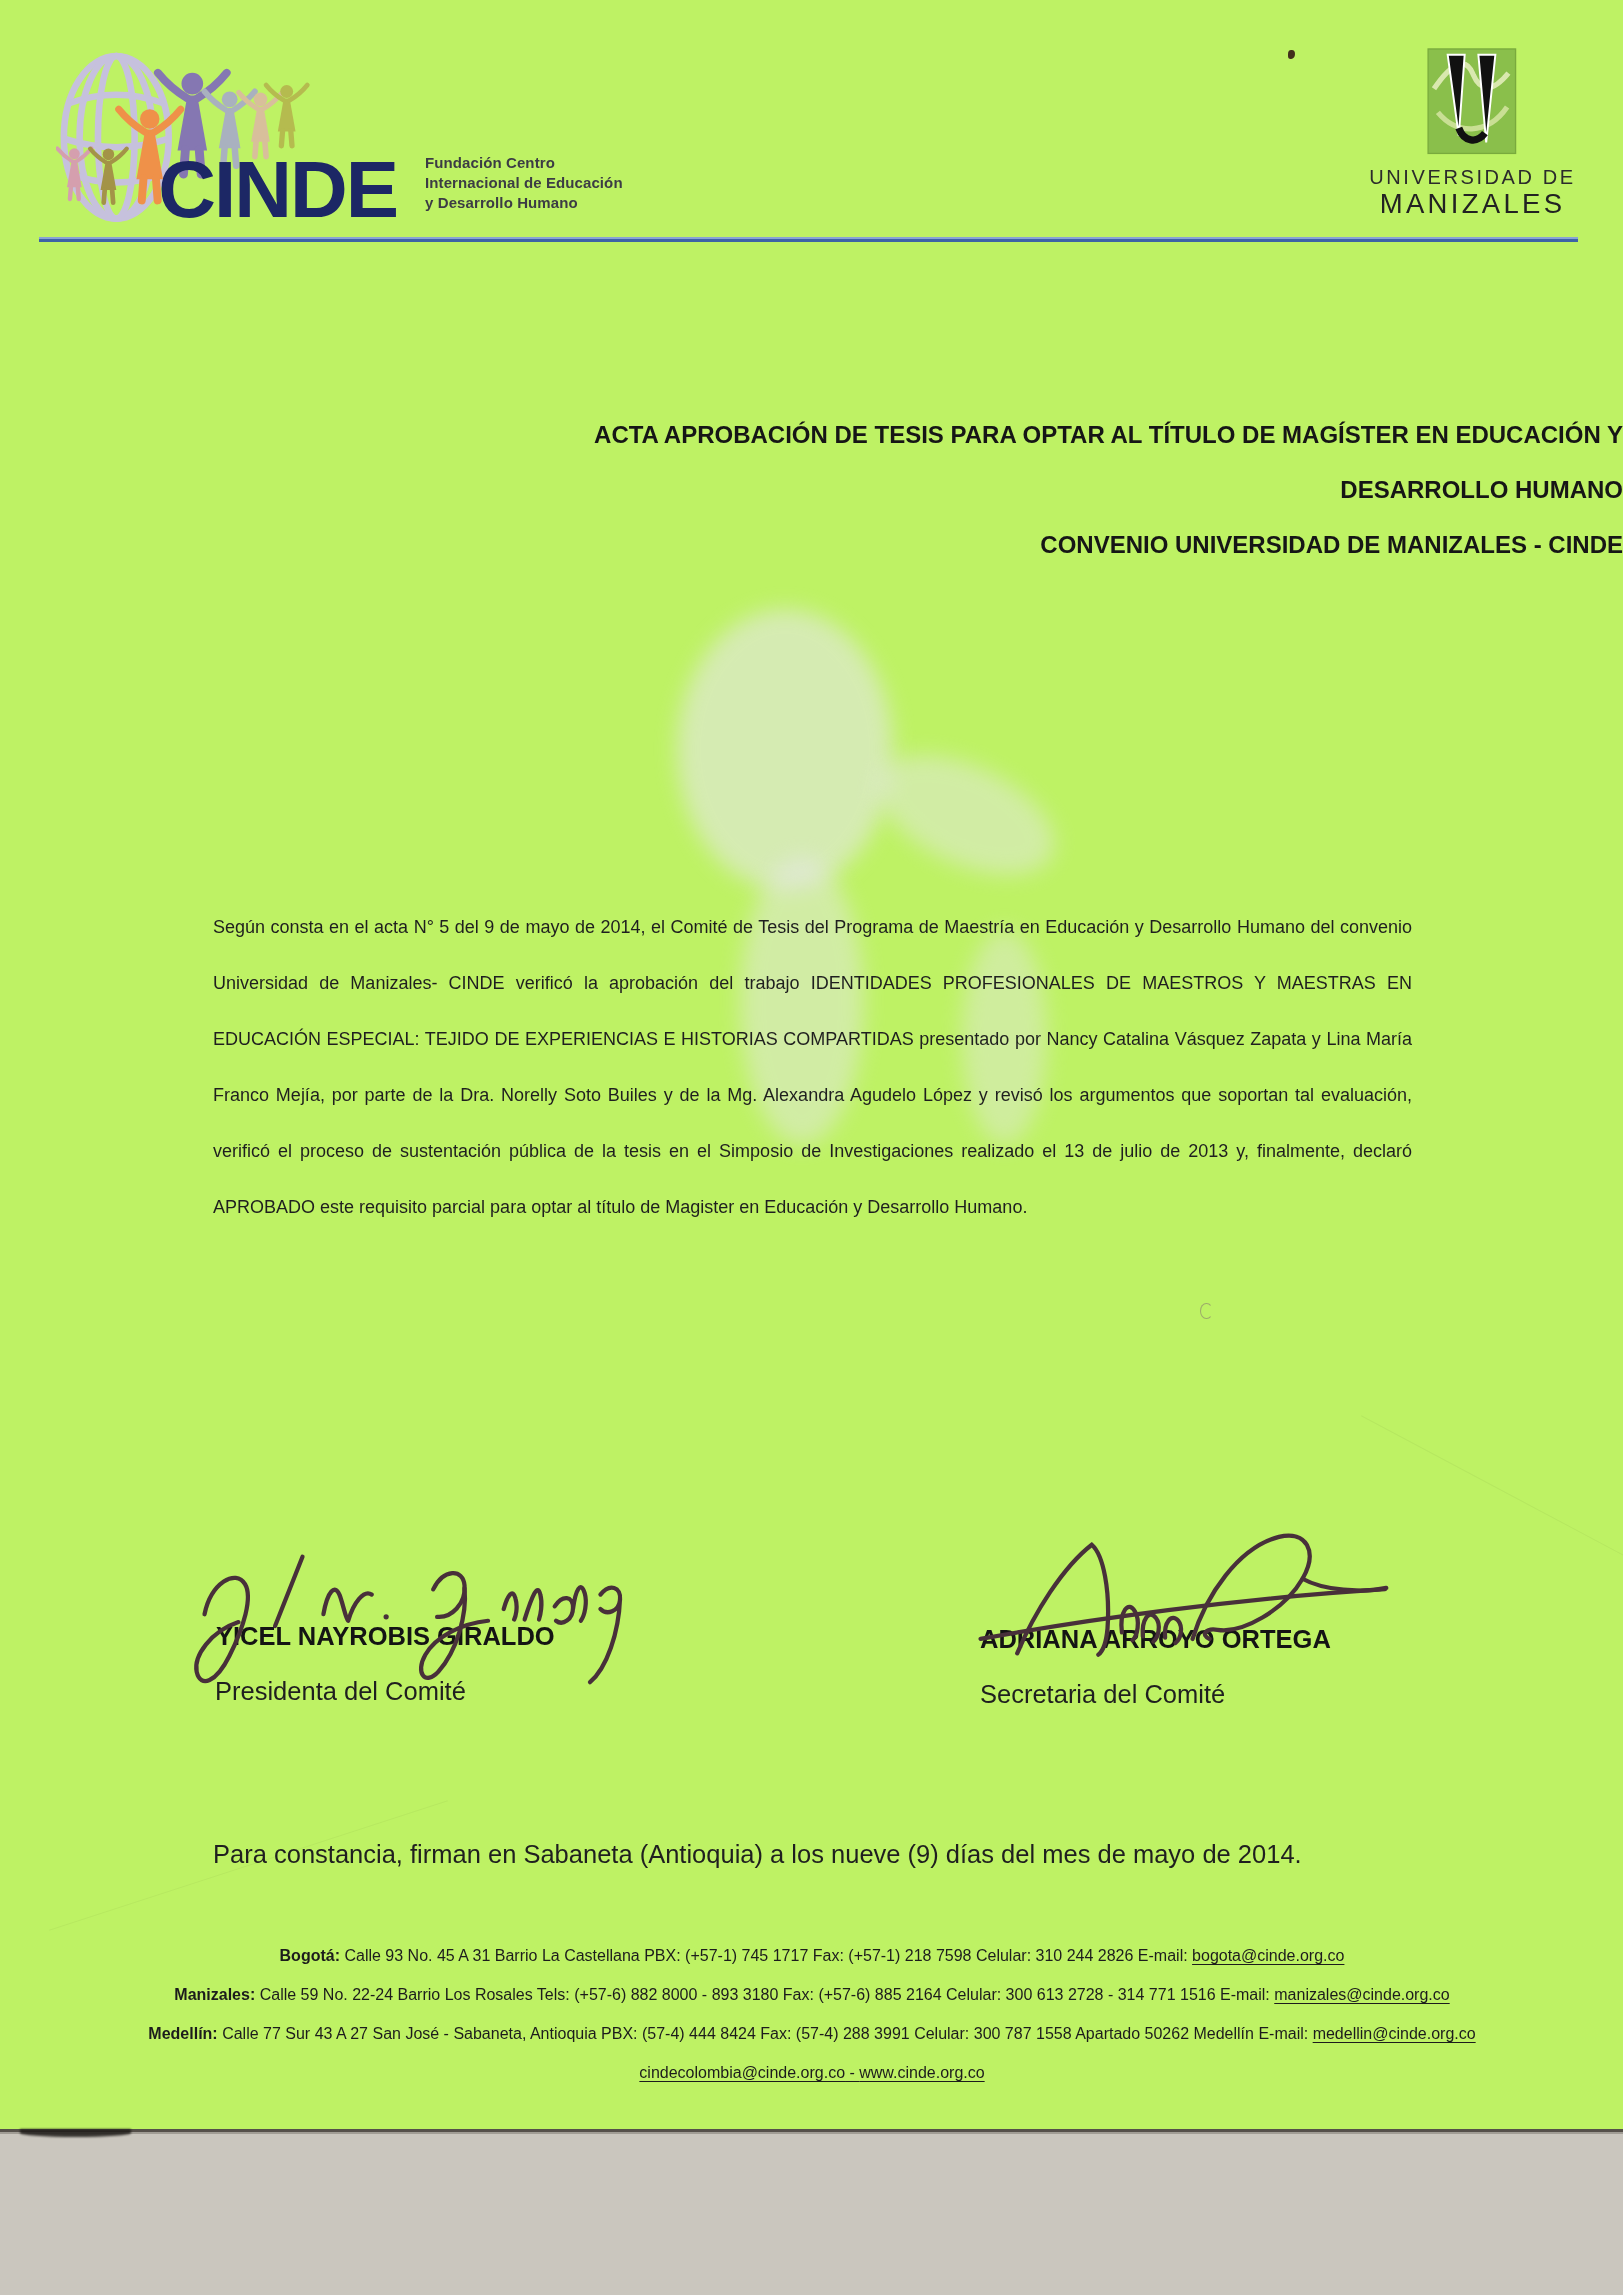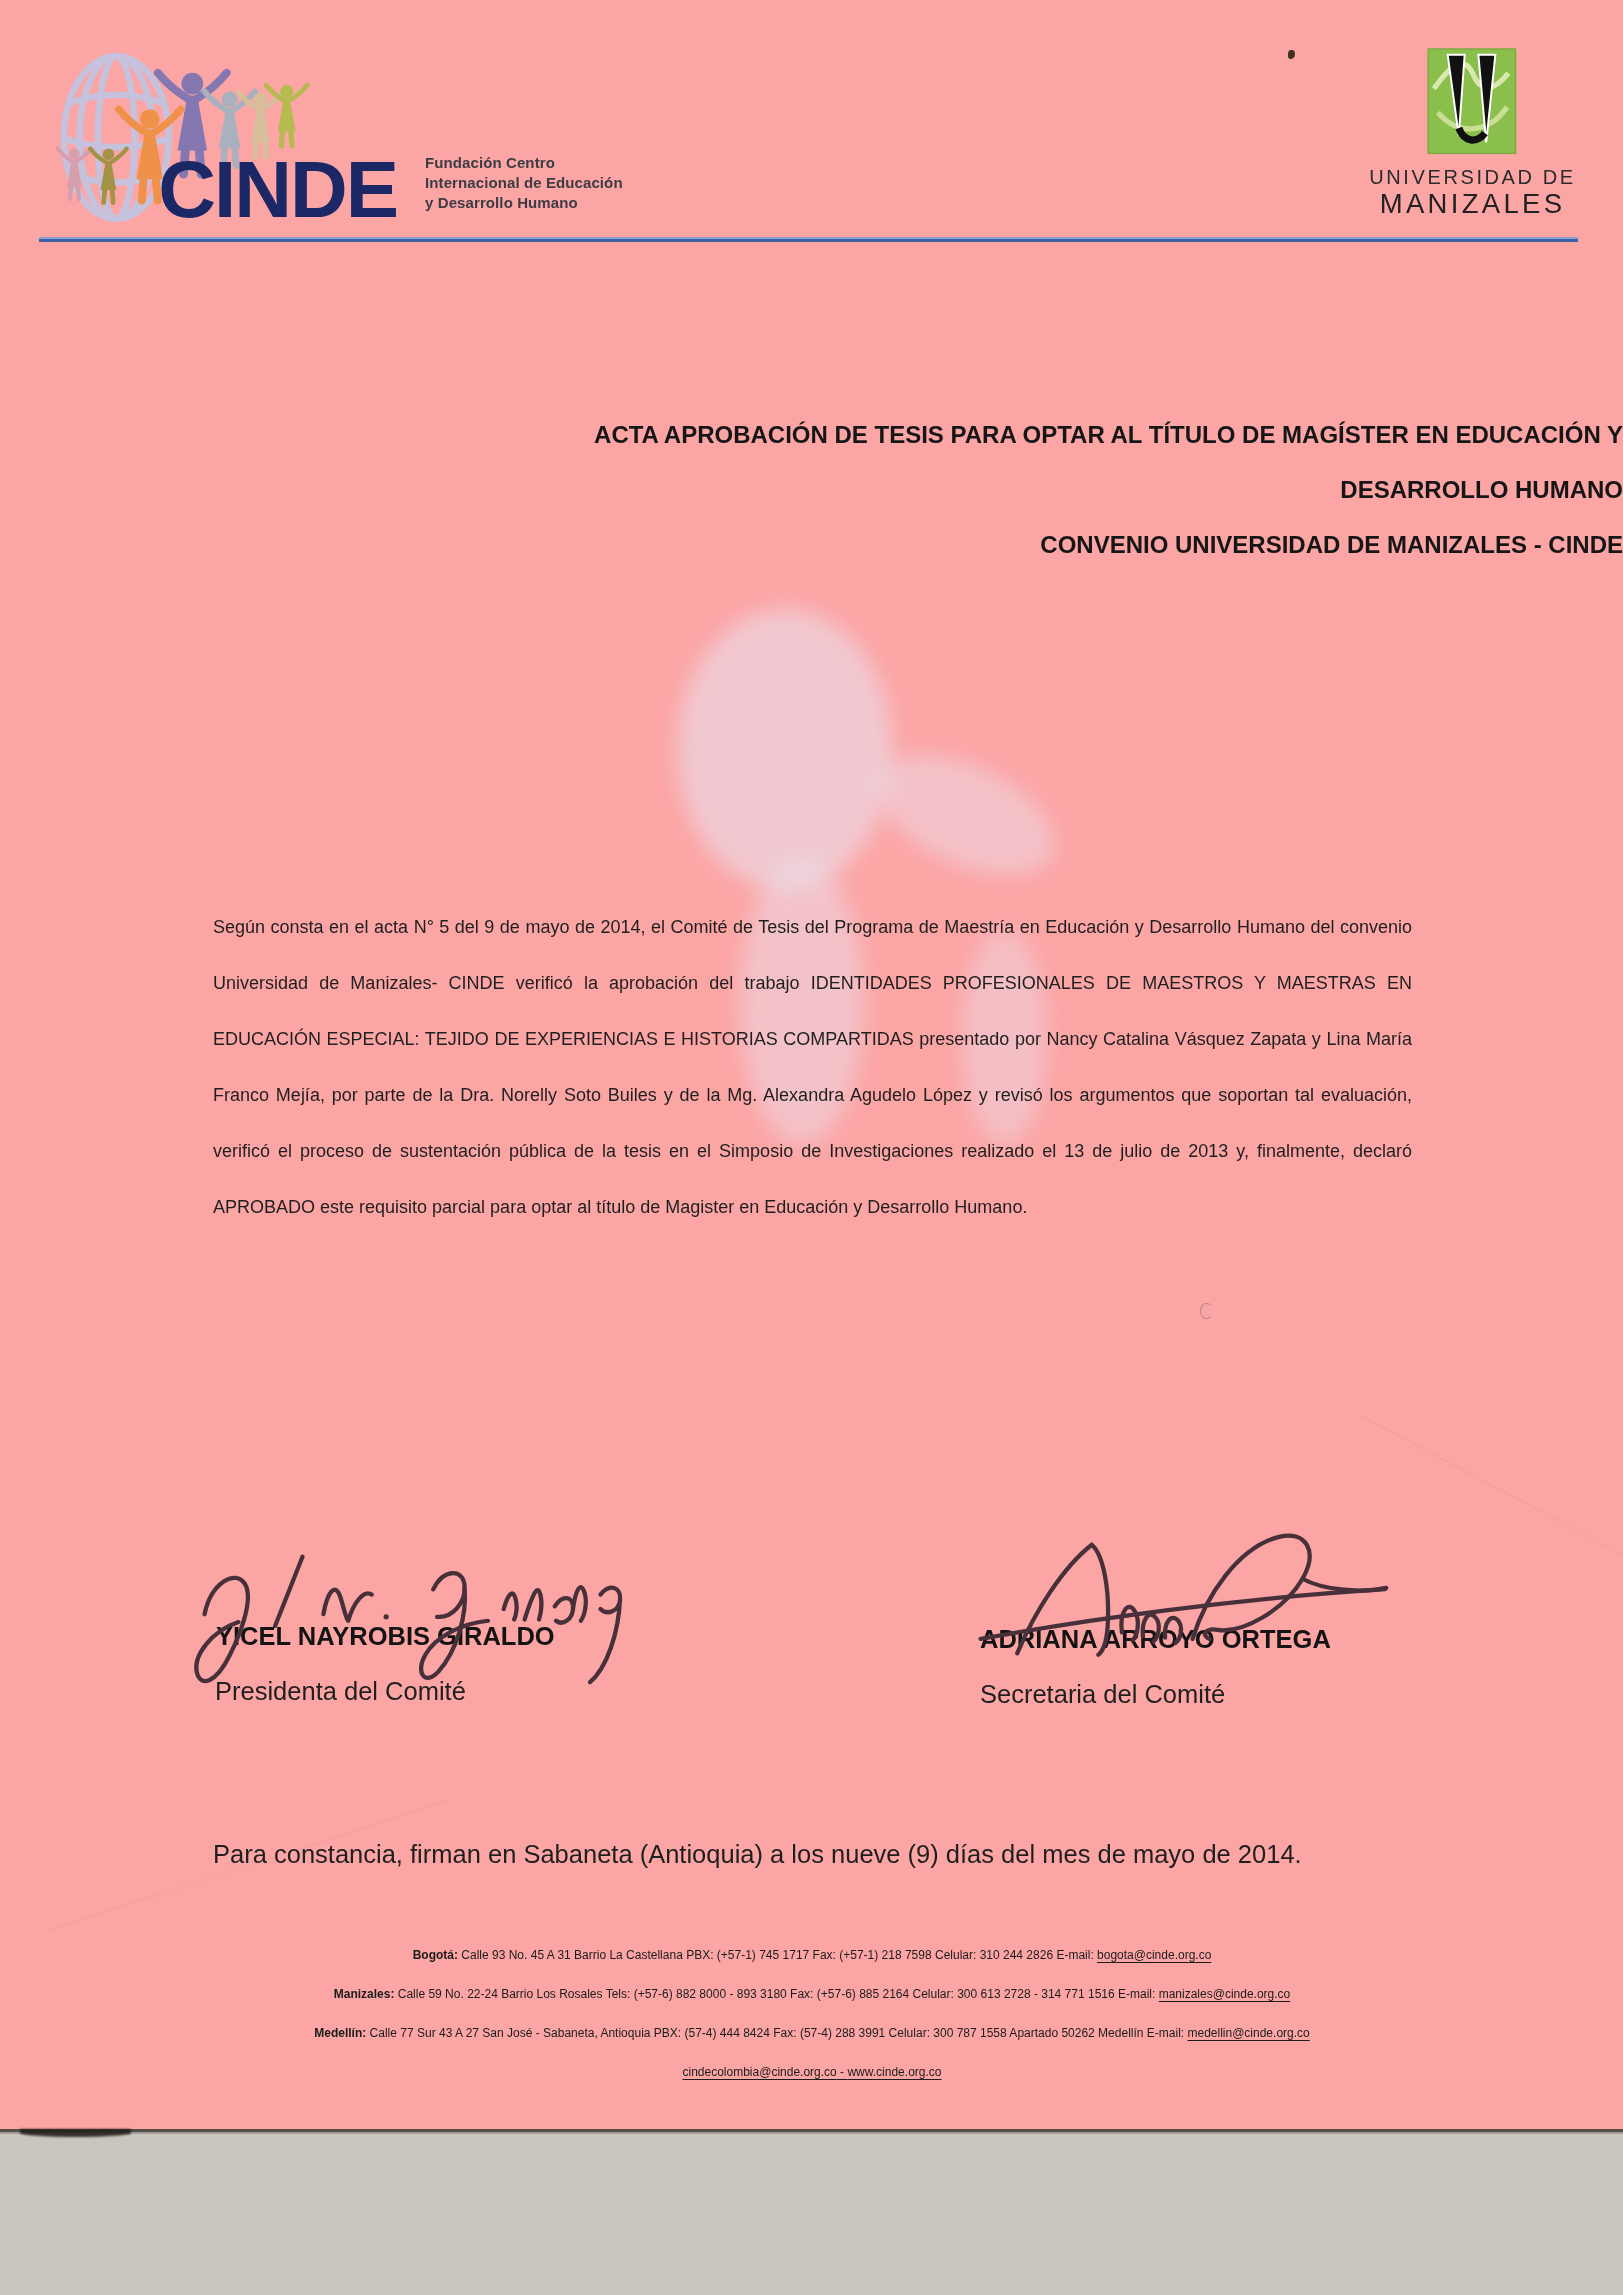--- a/index.html
+++ b/index.html
@@ -1,16 +1,16 @@
 <!DOCTYPE html>
 <html style="font-size:10.5px"><head>
 <meta charset="utf-8">
 <style>
   html,body{margin:0;padding:0;background:#888;}
-  .page{position:relative;width:1623px;height:2295px;background:#fca5a5;overflow:hidden;
+  .page{position:relative;width:1623px;height:2295px;background:#bef264;overflow:hidden;
         font-family:"Liberation Sans",sans-serif;color:#202020;}
   
   .cinde-logo{position:absolute;left:56px;top:39px;width:367px;height:198px;}
   .cinde-tagline{position:absolute;left:425px;top:153px;font-weight:bold;font-size:15px;
         line-height:20px;color:#3c3c44;letter-spacing:0.1px;}
   .um-logo{position:absolute;left:1348px;top:47px;width:249px;height:177px;text-align:center;}
   .um-logo svg{display:block;margin:0 auto;}
   .um-name1{font-size:20px;letter-spacing:2.6px;color:#2b2b2b;margin-top:7.9px;font-weight:500;}
   .um-name2{font-size:27.5px;letter-spacing:3.3px;color:#222;font-weight:500;margin-top:-1.3px;}
   .rule{position:absolute;left:39px;top:237px;width:1539px;height:5.2px;
@@ -26,21 +26,21 @@
         text-align:justify;color:#1f1f1f;}
   .closing{position:absolute;left:213px;top:1339px;width:1244px;font-size:25.5px;color:#1f1f1f;}
   
   .wm{position:absolute;background:#e9e6f3;border-radius:50%;filter:blur(10.5px);z-index:0;}
   .text-layer{position:relative;z-index:2;}
   
   .sig{position:absolute;z-index:3;}
   .sig-name{position:absolute;font-size:25.5px;font-weight:bold;color:#141414;z-index:2;white-space:nowrap;}
   .sig-role{position:absolute;font-size:25.5px;color:#1f1f1f;z-index:2;white-space:nowrap;}
   
-  .footer{position:absolute;left:46px;top:1936px;width:1532px;text-align:center;font-size:12px;
+  .footer{position:absolute;left:46px;top:1936px;width:1532px;text-align:center;font-size:16px;
         line-height:39px;color:#1c1c1c;}
   .footer b{font-weight:bold;}
   .footer .em{text-decoration:underline;text-underline-offset:2.6px;}
   
   .crease1{position:absolute;left:1342px;top:1492px;width:327px;height:1.3px;background:rgba(0,0,0,.045);
         transform:rotate(28deg);}
   .crease2{position:absolute;left:39px;top:1865px;width:419px;height:1.3px;background:rgba(0,0,0,.04);
         transform:rotate(-18deg);}
   .pencil-c{position:absolute;left:1200px;top:1303px;width:11px;height:14.4px;border:1.3px solid rgba(125,100,112,.5);
         border-right-color:transparent;border-radius:50%;}

